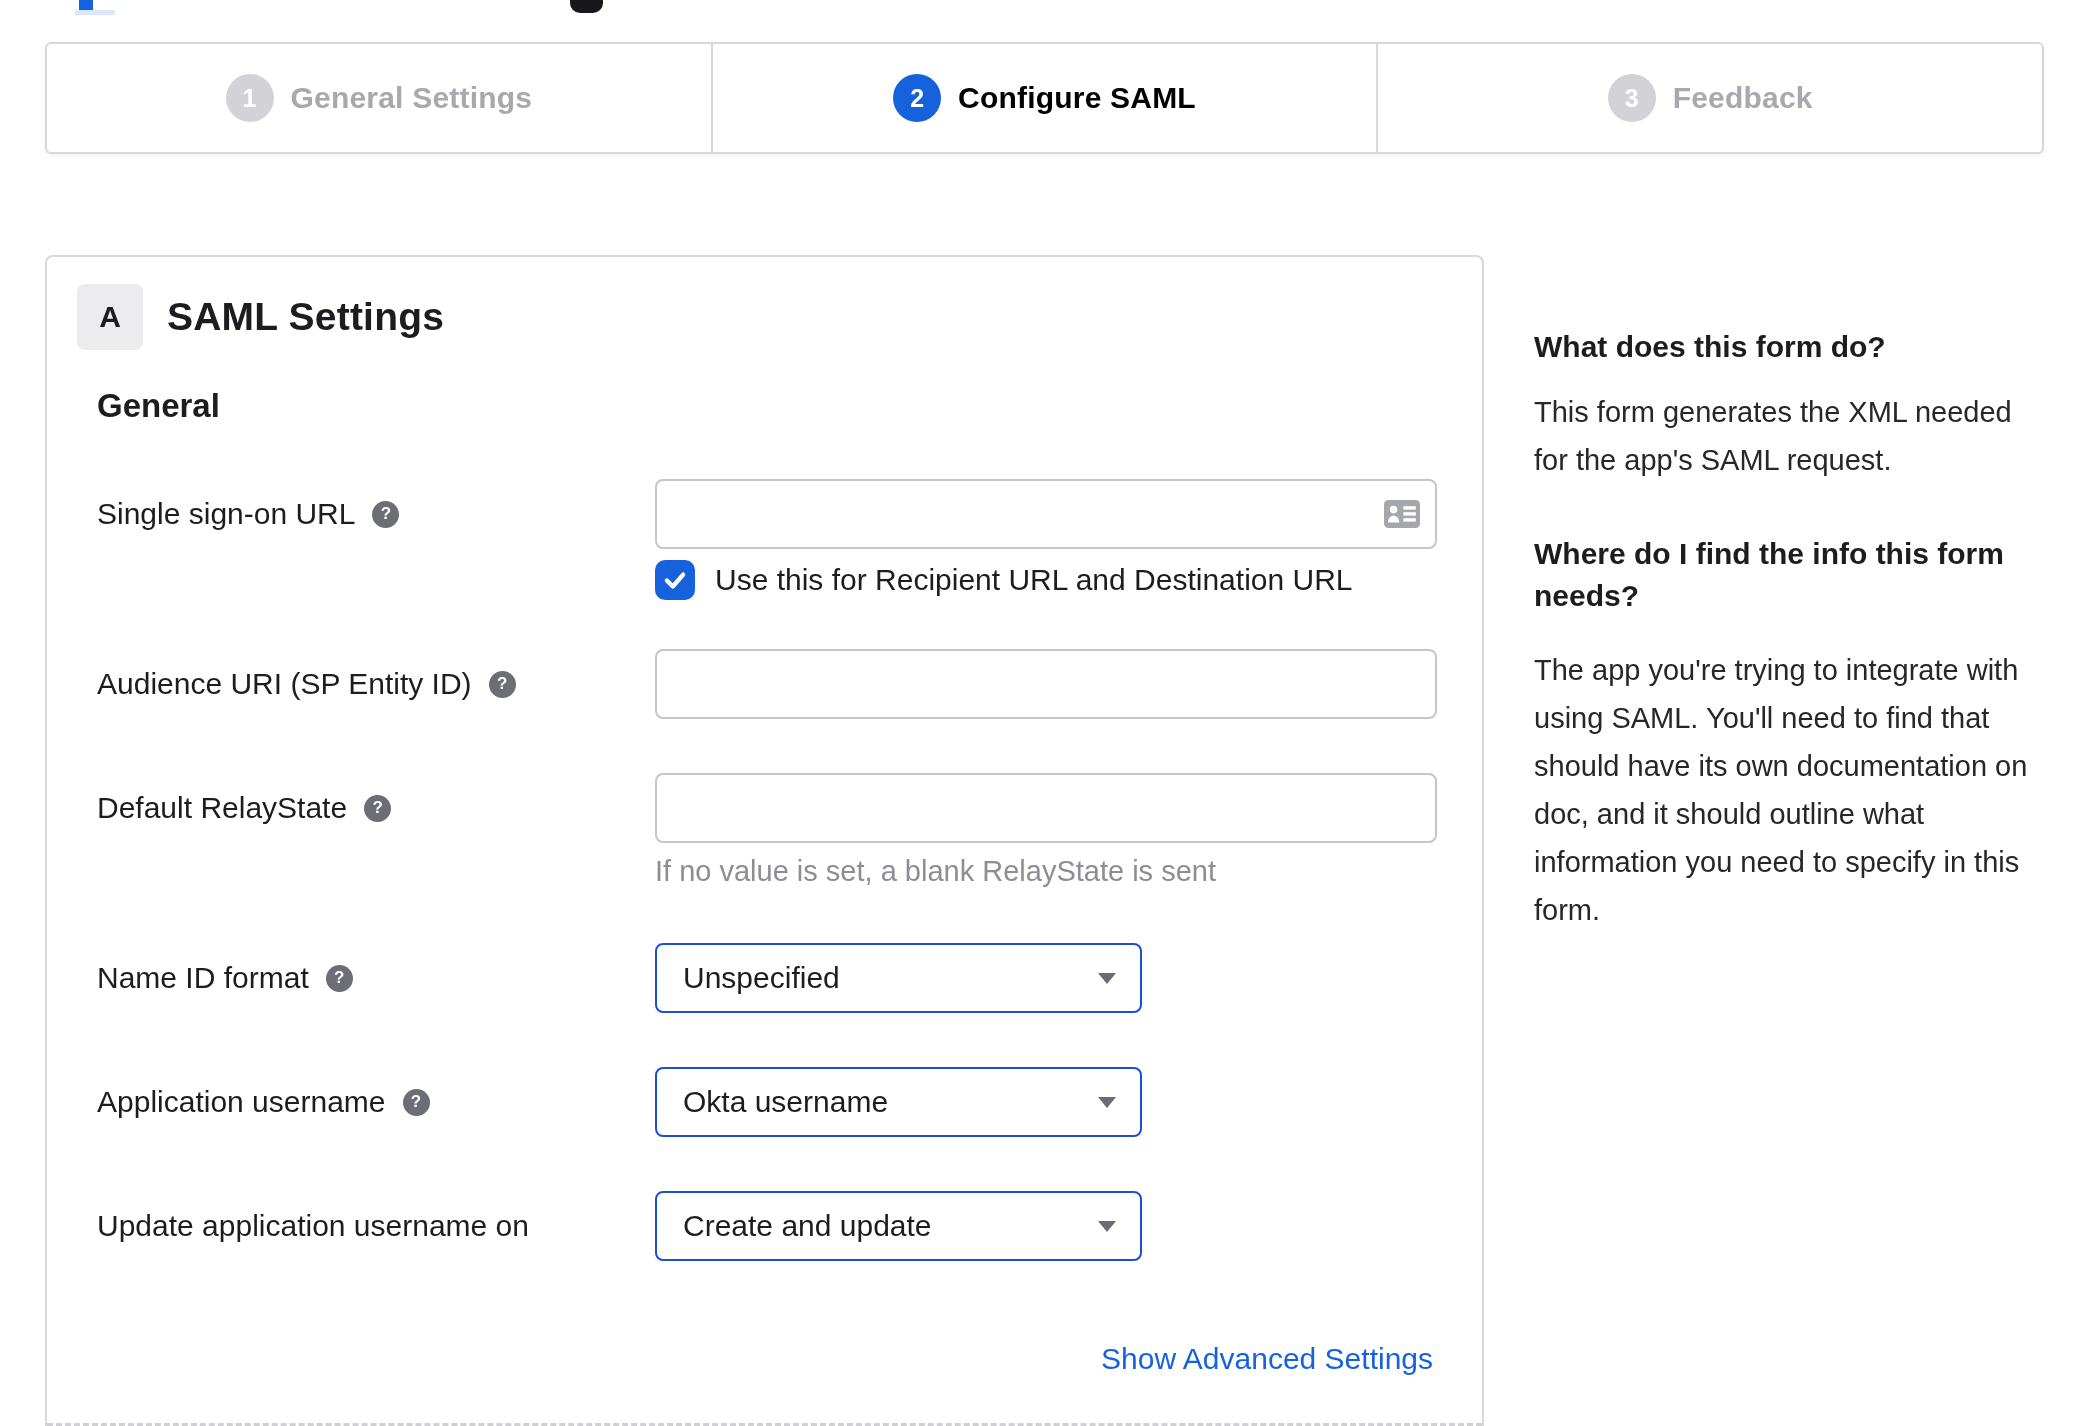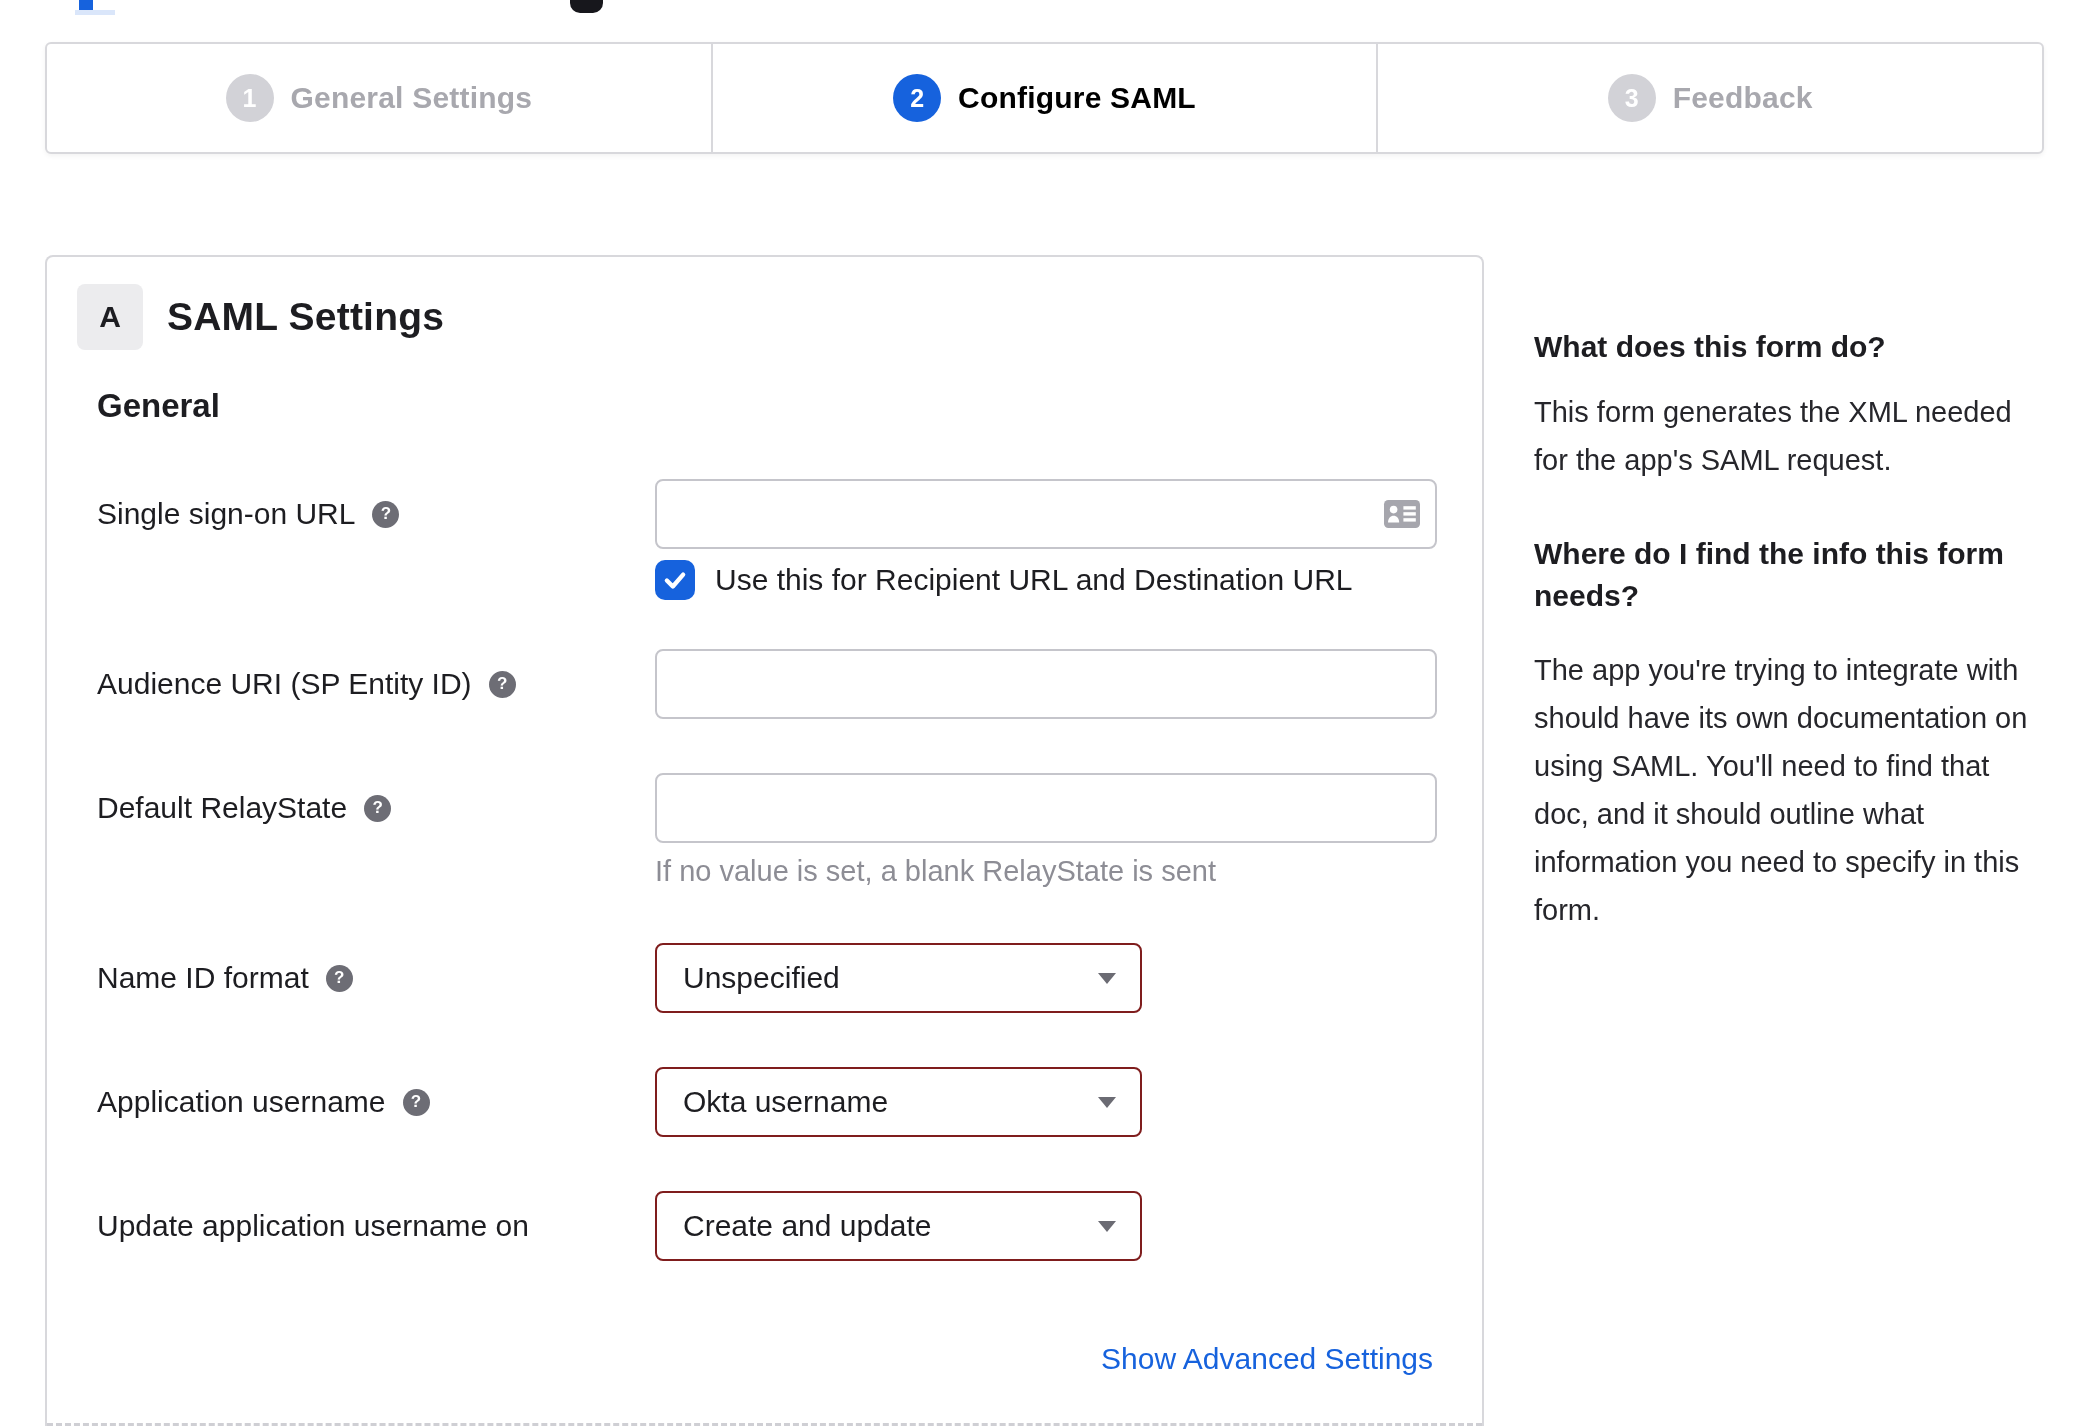--- a/index.html
+++ b/index.html
@@ -47,21 +47,21 @@
                 font-family:"Liberation Sans", sans-serif; color:#1d1d21; outline:none; }
   .input-icon { position:absolute; left:1336px; width:38px; height:30px; pointer-events:none; }
 
   .checkbox { position:absolute; left:608px; width:40px; height:40px; background:#1662dd;
               border-radius:10px; display:flex; align-items:center; justify-content:center; cursor:pointer; }
   .checkbox-label { position:absolute; left:668px; height:40px; display:flex; align-items:center; font-size:30px; }
 
   .hint { position:absolute; left:608px; font-size:29px; color:#8d8d95; }
 
   .select { position:absolute; left:608px; width:487px; height:70px; background:#fff;
-            border:2px solid #7f1d1d; border-radius:8px; display:flex; align-items:center;
+            border:2px solid #1d4ed8; border-radius:8px; display:flex; align-items:center;
             padding:0 24px 0 26px; font-size:30px; cursor:pointer; }
   .select .caret { margin-left:auto; width:0; height:0; border-left:9px solid transparent;
                    border-right:9px solid transparent; border-top:11px solid #6b6b73; }
 
   .advanced-link { position:absolute; right:49px; top:1085px; font-size:30px; font-weight:500;
                    color:#1662dd; text-decoration:none; cursor:pointer; }
 
   
   .help-panel { left:1534px; top:330px; width:505px; }
   .hp-q { font-size:30px; font-weight:bold; color:#1d1d21; }
@@ -169,19 +169,19 @@
   <div class="hp-a1">
       <div>This form generates the XML needed</div>
       <div>for the app's SAML request.</div>
     </div>
   <div class="hp-q hp-q2">
       <div>Where do I find the info this form</div>
       <div>needs?</div>
     </div>
   <div class="hp-a2">
       <div>The app you're trying to integrate with</div>
+      <div>using SAML. You'll need to find that</div>
       <div>should have its own documentation on</div>
-      <div>using SAML. You'll need to find that</div>
       <div>doc, and it should outline what</div>
       <div>information you need to specify in this</div>
       <div>form.</div>
     </div>
 </div>
 
 </body></html>

